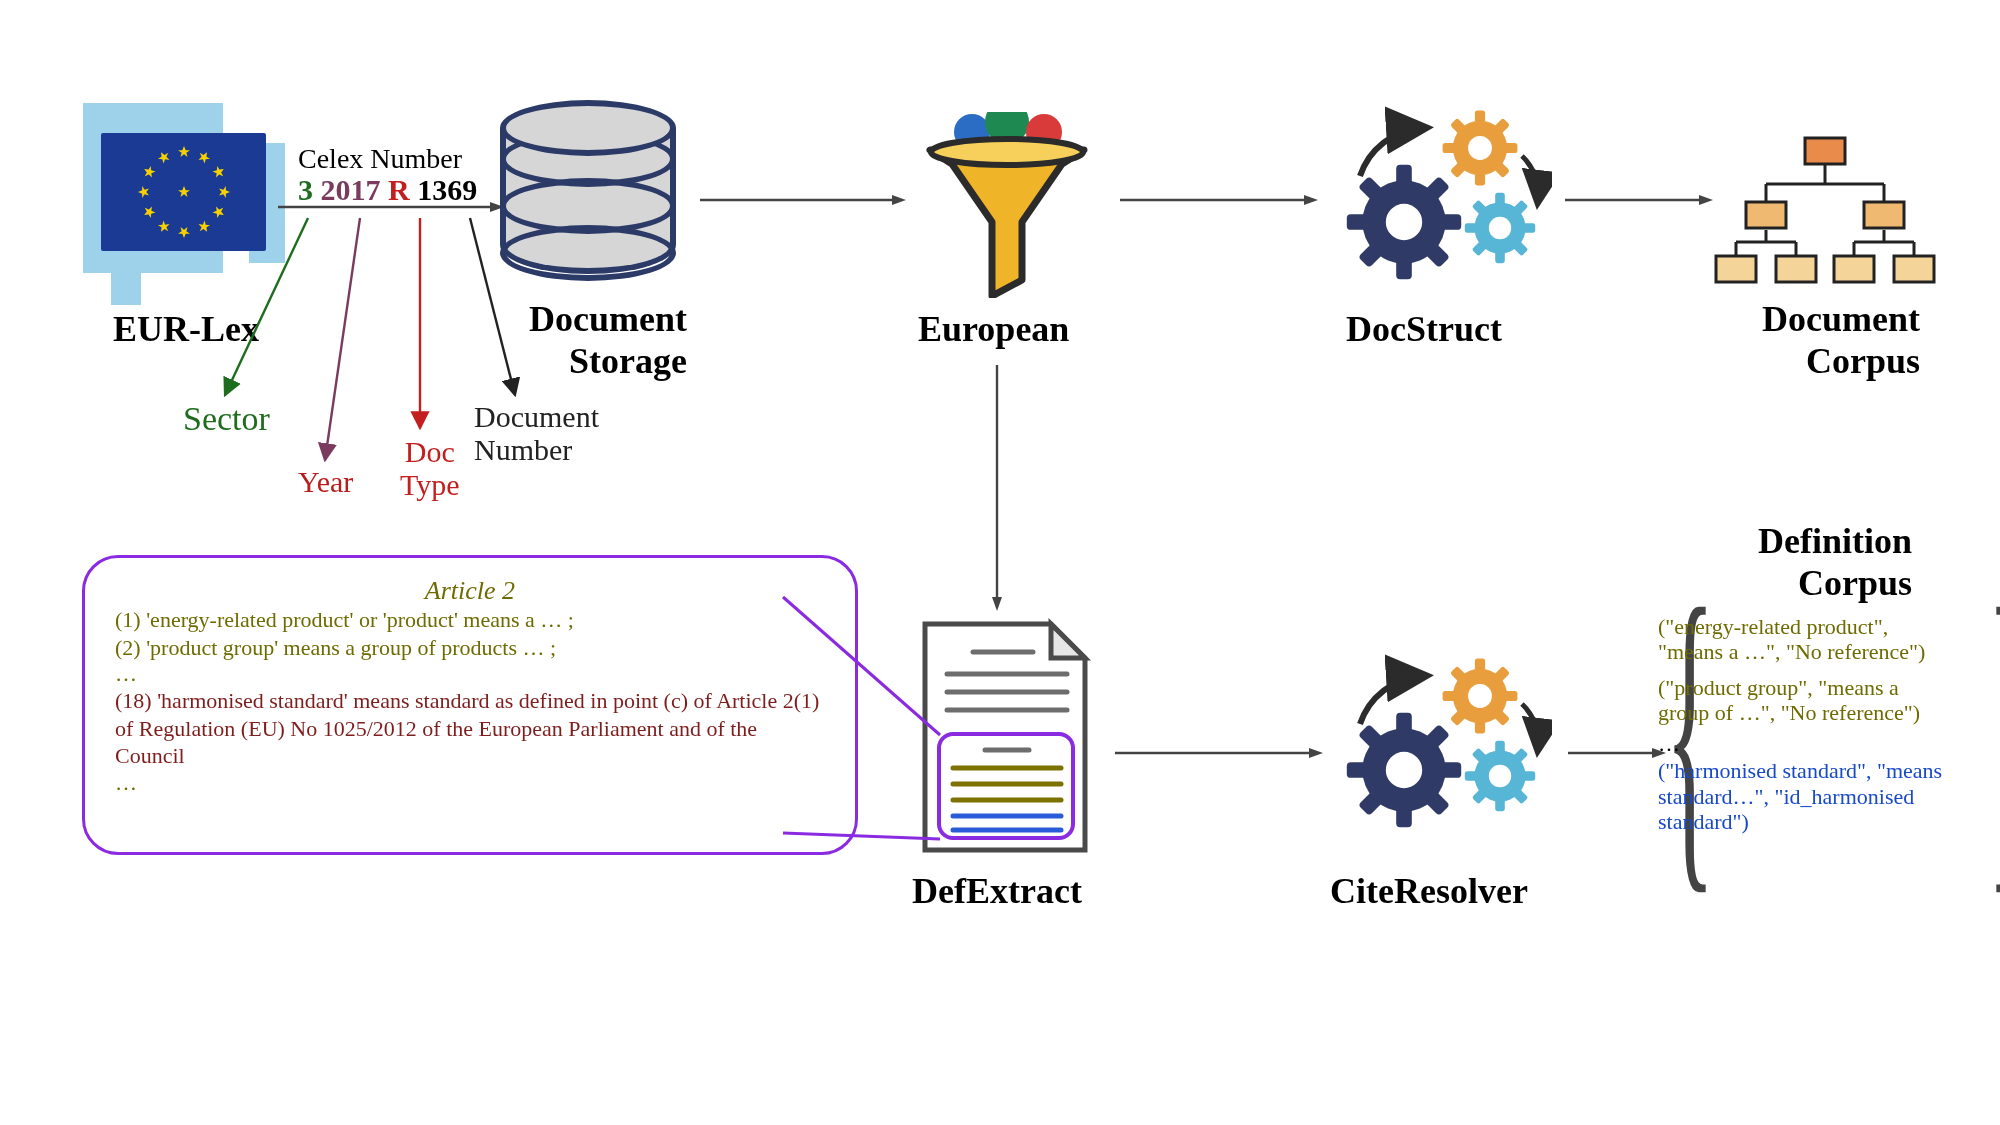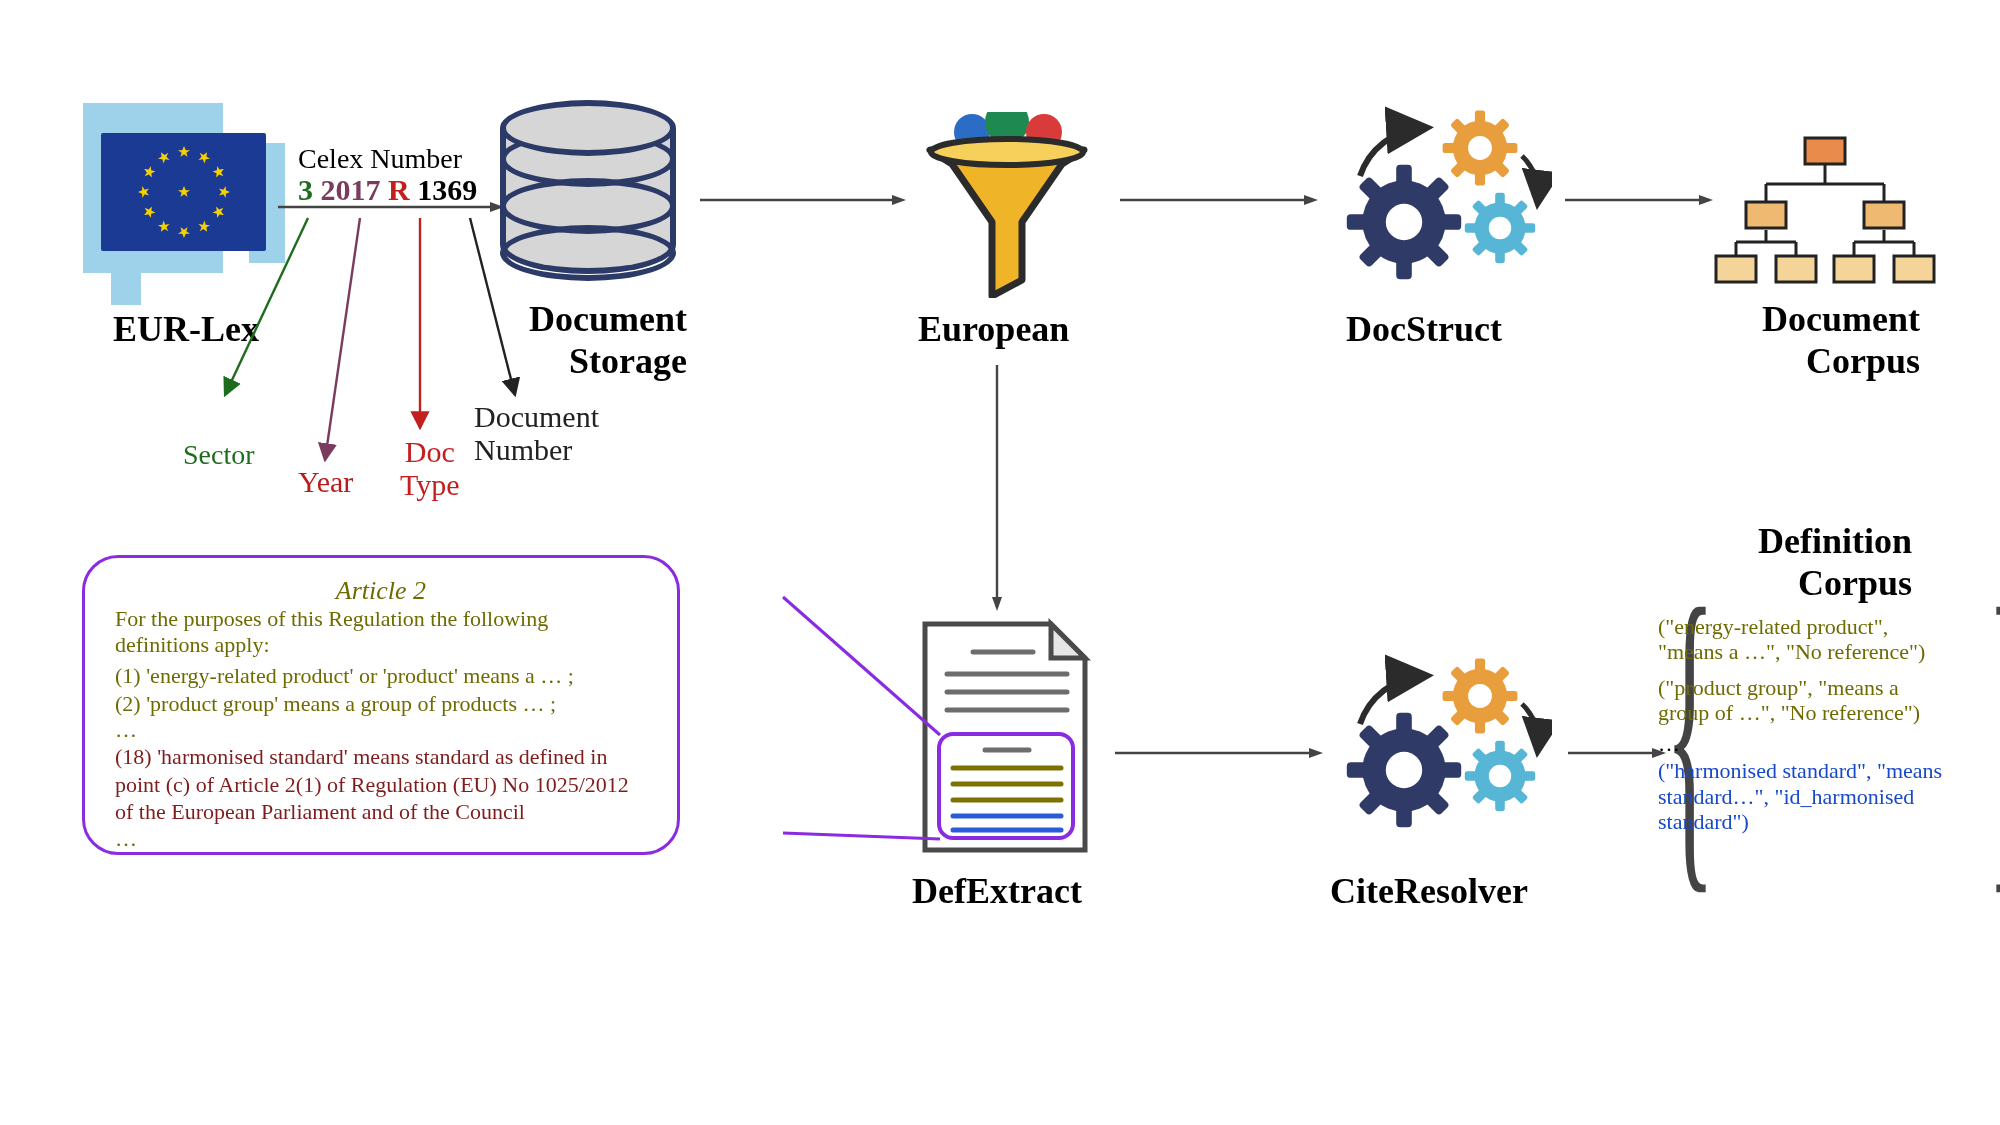--- a/index.html
+++ b/index.html
@@ -71,28 +71,28 @@
   .arrow-svg { position:absolute; }
 
   
   #celex-block { left:298px; top:173px; width:200px; font-size:30px; font-weight:bold; }
   #celex-title { position:absolute; left:298px; top:143px; font-size:28px; }
   .sector { color: #1e6c1e; }
   .year   { color: #7a3b5f; }
   .doctype{ color: #c41f1f; }
 
   
-  #lbl-sector  { left:183px; top:400px; font-size:28px; color:#1e6c1e;margin-top:39px; }
+  #lbl-sector  { left:183px; top:400px; font-size:34px; color:#1e6c1e; }
   #lbl-year    { left:298px; top:465px; font-size:30px; color:#b91c1c; }
   #lbl-doctype { left:400px; top:435px; font-size:30px; color:#c41f1f; text-align:center; line-height:1.1; }
   #lbl-docnum  { left:474px; top:400px; font-size:30px; color:#222; text-align:left; line-height:1.1; }
 
   
   #callout {
-    left:82px; top:555px; width:598px; height:300px;
+    left:82px; top:555px; width:776px; height:300px;
     border:3px solid #8a2be2; border-radius:36px;
     padding:18px 30px 18px 30px; box-sizing:border-box; background:#fff;
     font-family: "Times New Roman", serif;
   }
   #callout .art-title   { text-align:center; font-size:26px; font-style:italic; color:#6e6b00; }
   #callout .art-heading { text-align:center; font-size:26px; font-weight:bold; color:#6e6b00; margin-bottom:10px;}
   #callout .def-intro   { font-size:22px; color:#6e6b00; margin-bottom:4px; }
   #callout .def-item    { font-size:22px; color:#6e6b00; line-height:1.25; }
   #callout .ell         { font-size:22px; color:#6e6b00; }
   #callout .blue        { color:#7f1d1d; }
@@ -303,21 +303,20 @@
       <line x1="50" y1="182" x2="158" y2="182" stroke="#7d7100"></line>
       <line x1="50" y1="198" x2="158" y2="198" stroke="#2a5bd8"></line>
       <line x1="50" y1="212" x2="158" y2="212" stroke="#2a5bd8"></line>
     </g>
   </svg>
 </div>
 <div class="abs stage-label" style="left:912px; top:870px;">DefExtract</div>
 
 <div id="callout" class="abs">
   <div class="art-title">Article 2</div>
-  <div class="def-intro">For the purposes of this Regulation the following definitions apply:</div>
   <div class="def-item">(1) 'energy-related product' or 'product' means a … ;</div>
   <div class="def-item">(2) 'product group' means a group of products … ;</div>
   <div class="ell">…</div>
   <div class="def-item blue">(18)  'harmonised standard' means standard as defined in point (c) of Article 2(1) of Regulation (EU) No 1025/2012 of the European Parliament and of the Council</div>
   <div class="ell">…</div>
 </div>
 
 <svg class="arrow-svg" style="left:782px; top:575px; width:180px; height:290px;">
   <line x1="1" y1="22" x2="158" y2="160" stroke="#8a2be2" stroke-width="3"></line>
   <line x1="1" y1="258" x2="158" y2="264" stroke="#8a2be2" stroke-width="3"></line>

